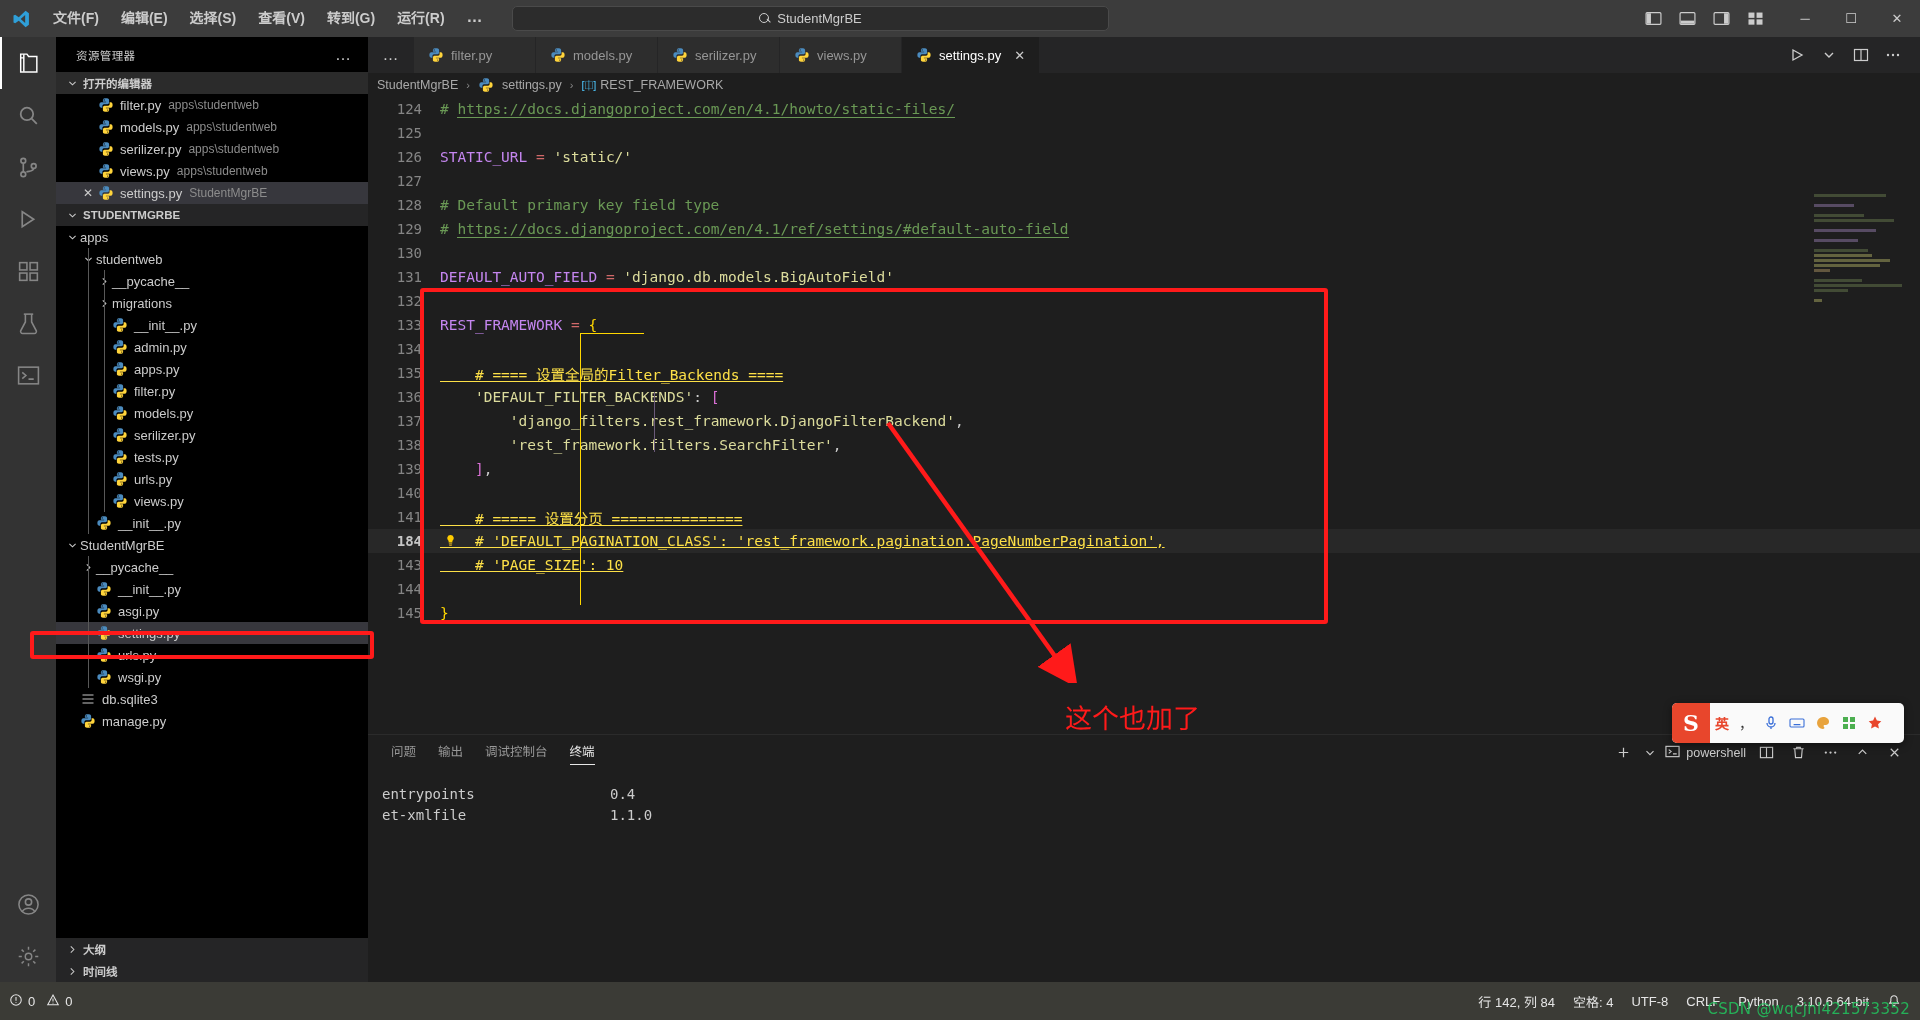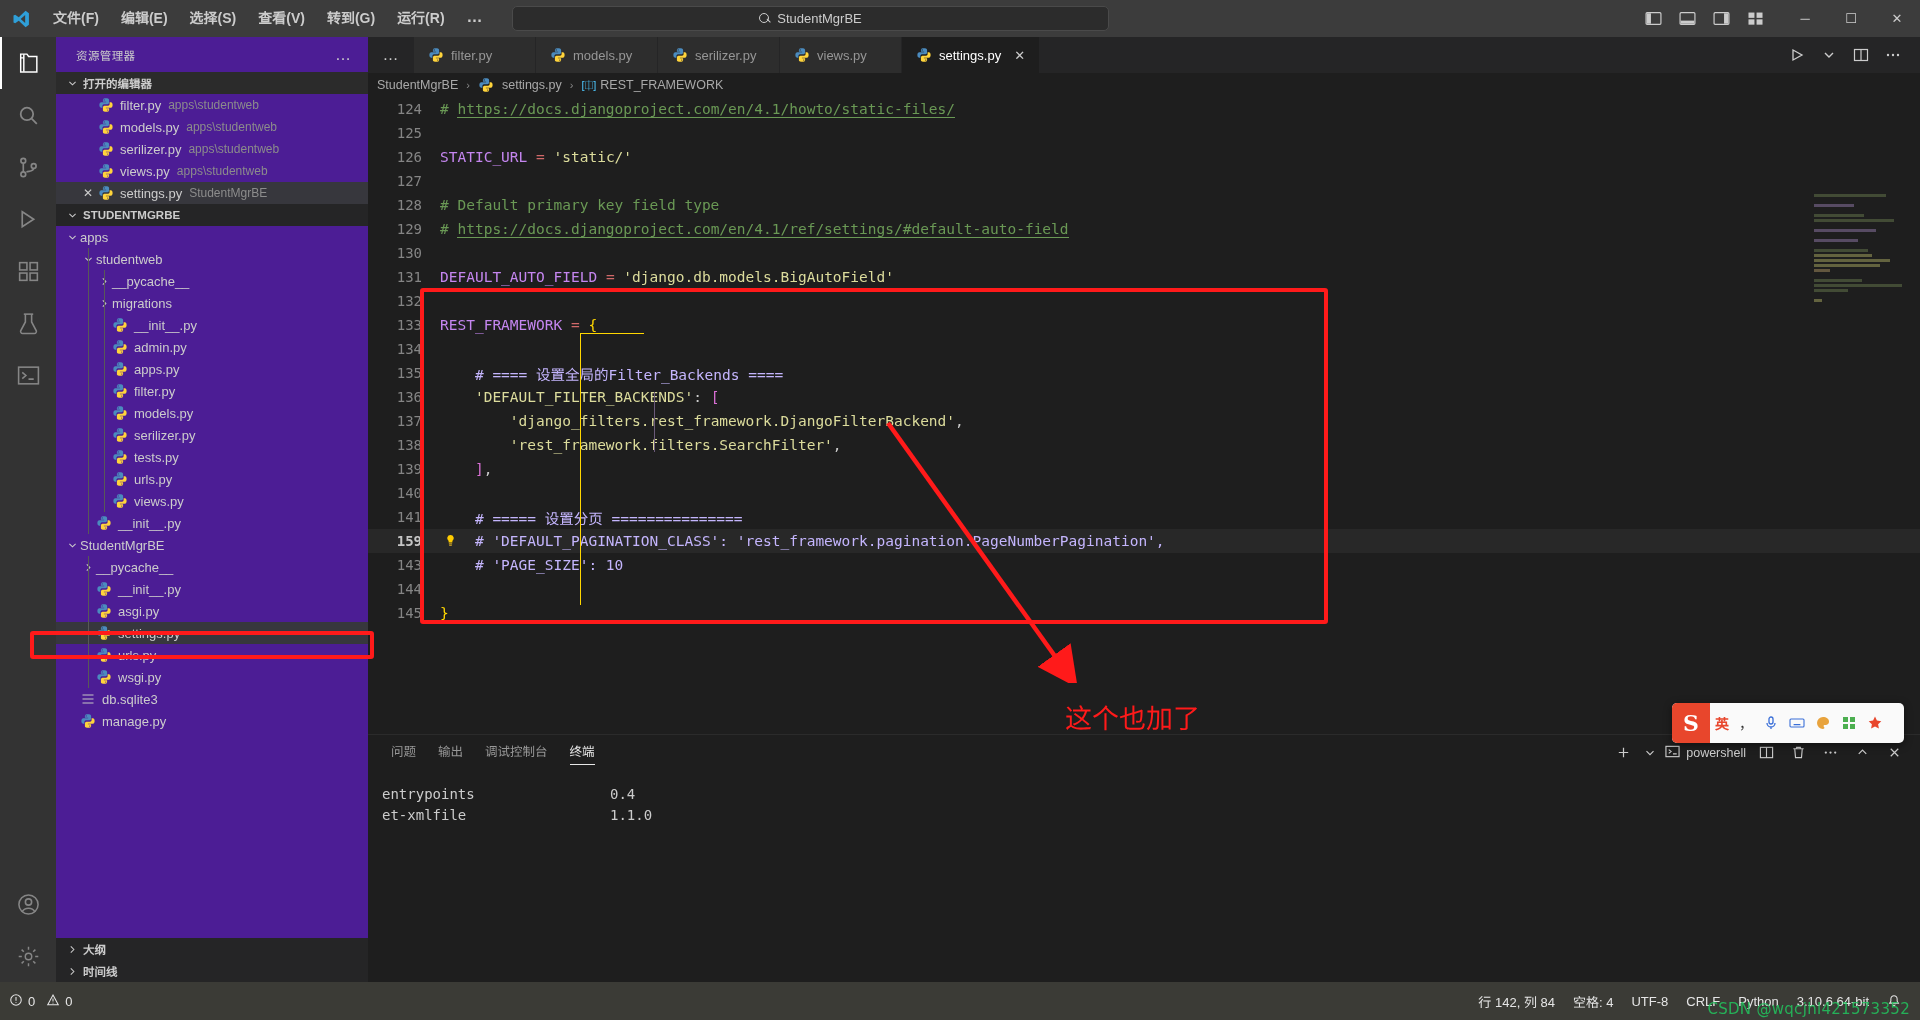--- a/index.html
+++ b/index.html
@@ -61,21 +61,21 @@
   .act.active { color:#ffffff; }
   .act.active::before {
     content:""; position:absolute; left:0; top:0; width:2px; height:52px; background:#ffffff;
   }
   .act svg { width:25px; height:25px; }
   .act-bottom { margin-top:auto; display:flex; flex-direction:column; }
 
   
   .sidebar {
     position:absolute; left:56px; top:37px; width:312px; height:945px;
-    background:#4c1d95; overflow:hidden;
+    background:#000000; overflow:hidden;
   }
   .sb-title {
     height:35px; display:flex; align-items:center; justify-content:space-between;
     padding:0 16px 0 20px; font-size:11.5px; letter-spacing:.4px; color:#cccccc;
   }
   .sb-title .dots { font-size:16px; color:#cccccc; letter-spacing:1px; }
   .sect-head {
     height:22px; display:flex; align-items:center; gap:3px; padding-left:8px;
     font-size:11.5px; font-weight:bold; color:#cccccc; background:#252526;
   }
@@ -140,21 +140,21 @@
   .gutter {
     width:72px; text-align:right; padding-right:18px; color:#858585;
     font-family:"DejaVu Sans Mono",monospace; font-size:14px; flex:none;
   }
   .cline.active .gutter { color:#c6c6c6; font-weight:bold; }
   .bulb { position:absolute; left:76px; top:5px; width:13px; height:13px; }
   .ctext { white-space:pre; padding-left:0; }
 
   
   .t-com  { color:#6a9955; }
-  .t-comg { color:#c4b5fd; }
+  .t-comg { color:#fde047;text-decoration:underline; }
   .t-const{ color:#c586f0; }
   .t-op   { color:#d16969; }
   .t-str  { color:#dcdc9c; }
   .t-br1  { color:#ffd700; }
   .t-br2  { color:#da70d6; }
   .t-link { color:#6a9955; border-bottom:1px solid #6a9955; }
 
   .bracket-guide {
     position:absolute; width:1px; background:#ffd700;
   }
@@ -839,21 +839,21 @@
         </div>
         <div class="cline">
           <span class="gutter">140</span>
           <span class="ctext"></span>
         </div>
         <div class="cline">
           <span class="gutter">141</span>
           <span class="ctext"><span class="t-comg">    # ===== 设置分页 ===============</span></span>
         </div>
         <div class="cline active">
-          <span class="gutter">159</span>
+          <span class="gutter">184</span>
           <span class="bulb"><svg viewBox="0 0 16 16">
               <path fill="#ffcc00" d="M8 1.2a4 4 0 00-2.3 7.3v2.1h4.6V8.5A4 4 0 008 1.2z"></path>
               <rect x="6" y="11.4" width="4" height="1.5" fill="#c9a227"></rect>
               <rect x="6.4" y="13.4" width="3.2" height="1.2" fill="#c9a227"></rect>
             </svg></span>
           <span class="ctext"><span class="t-comg">    # 'DEFAULT_PAGINATION_CLASS': 'rest_framework.pagination.PageNumberPagination',</span></span>
         </div>
         <div class="cline">
           <span class="gutter">143</span>
           <span class="ctext"><span class="t-comg">    # 'PAGE_SIZE': 10</span></span>

